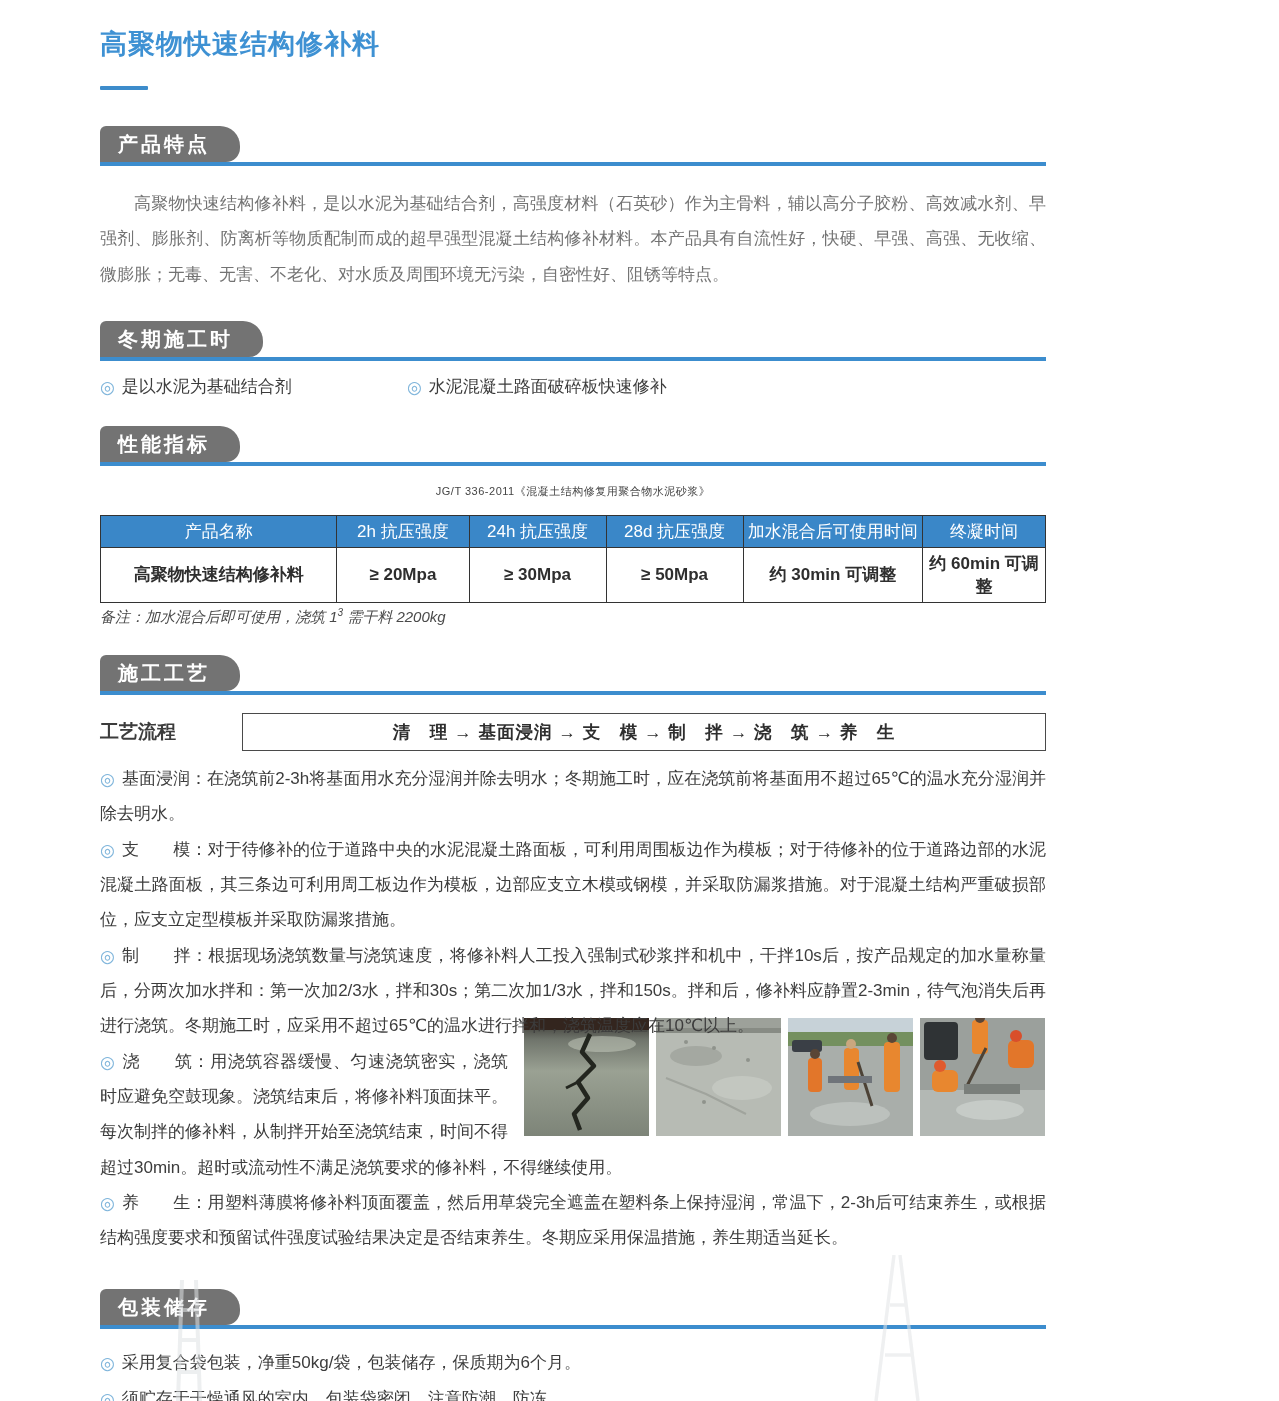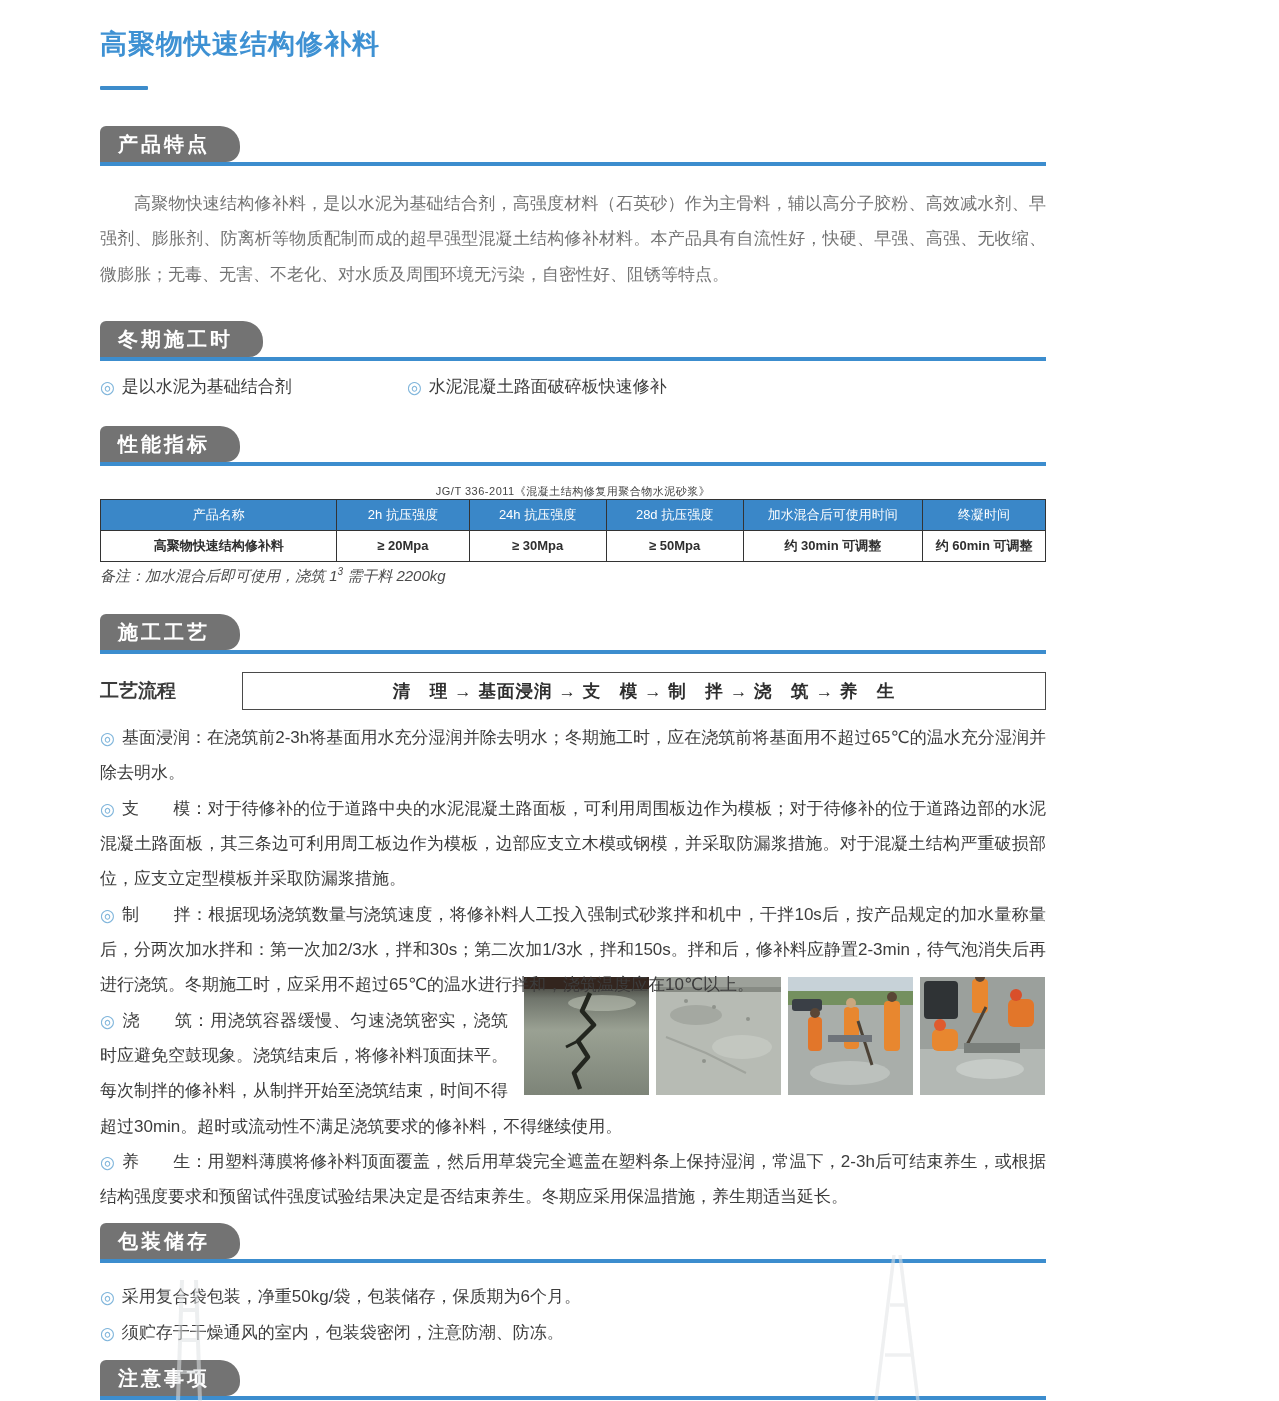--- a/index.html
+++ b/index.html
@@ -32,21 +32,21 @@
   .bullet {
     color:#7fb5db; font-size:17px; margin-right:7px; position:relative; top:1px;
   }
 
   
   .apps { display:flex; margin-top:14px; font-size:17px; }
   .app-item:first-child { width:307px; }
 
   
   .standard { text-align:center; font-size:11px; color:#454545; margin-top:18px; letter-spacing:0.5px; }
-  table.perf { width:100%; border-collapse:collapse; font-size:13px; }
+  table.perf { width:100%; border-collapse:collapse; margin-top:16px; font-size:17px; }
   table.perf th, table.perf td { border:1px solid #333; text-align:center; padding:4px 4px; }
   table.perf th { background:#3a87c8; color:#ffffff; font-weight:normal; height:31px; }
   table.perf td { color:#2e2e2e; font-weight:bold; height:31px; background:#fff; }
   .note { font-size:15px; color:#4a4a4a; margin-top:4px;font-style:italic; }
   .note sup { font-size:10px; }
 
   
   .flow-row { display:flex; align-items:stretch; margin-top:18px; }
   .flow-label { font-size:19px; color:#3c3c3c; width:142px; display:flex; align-items:center;font-weight:bold; }
   .flow-box {
@@ -59,21 +59,21 @@
 
   
   .photos { float:right; width:522px; margin:-26px 0 8px 16px; display:flex; gap:7px; }
   .photo { width:125px; height:118px; display:block; }
   .photo svg { display:block; width:125px; height:118px; }
 
   
   .list-item { font-size:17px; line-height:2.15; }
 
   .mt36 { margin-top:36px; } .mt28 { margin-top:28px; }
-  .mt20 { margin-top:20px; } .mt16 { margin-top:8px; } .mt12 { margin-top:16px; }
+  .mt20 { margin-top:20px; } .mt16 { margin-top:33px; } .mt12 { margin-top:16px; }
 
   
   .watermark { position:absolute; opacity:0.55; pointer-events:none; }
 </style>
 </head>
 <body>
 
 <div class="page">
 
   <h1 class="doc-title">高聚物快速结构修补料</h1>

